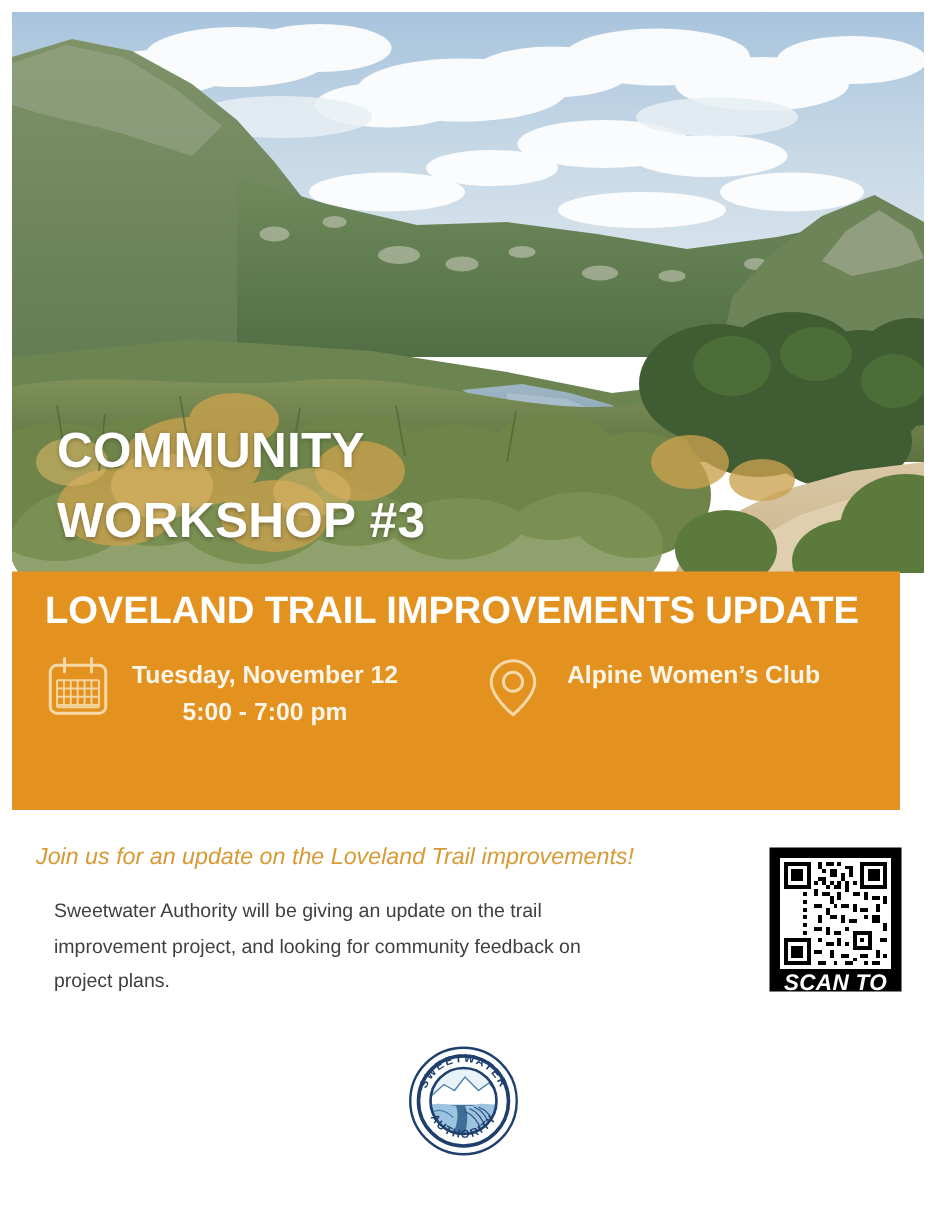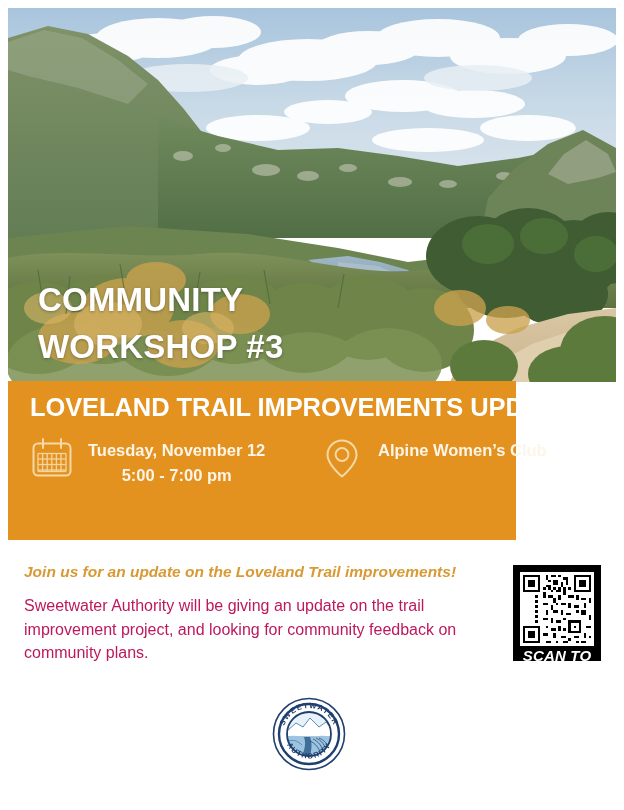--- a/index.html
+++ b/index.html
@@ -50,21 +50,21 @@
     letter-spacing: 0.2px;
     white-space: nowrap;
     text-shadow: 0 1px 3px rgba(0,0,0,0.30);
   }
 
   
   .band {
     position: absolute;
     left: 8px;
     top: 381px;
-    width: 508px;
+    width: 592px;
     height: 159px;
     background: #e3911f;
   }
   .band-title {
     position: absolute;
     left: 22px;
     top: 12px;
     color: #ffffff;
     font-size: 25.5px;
     font-weight: bold;
@@ -106,32 +106,32 @@
 
   
   .body-wrap {
     position: absolute;
     left: 24px;
     top: 561px;
     width: 470px;
   }
   .lede {
     color: #d79a35;
-    font-weight: bold;
+    font-weight: normal;
     font-style: italic;
     font-size: 15.5px;
     line-height: 22px;
     margin: 0 0 11px 0;
     white-space: nowrap;
   }
   .para {
-    color: #be185d;
-    font-size: 16px;
+    color: #404040;
+    font-size: 13px;
     line-height: 23.5px;
-    margin: 0;
+    margin: 12px;
   }
   .para span { display: block; }
 
   
   .qr {
     position: absolute;
     left: 513px;
     top: 565px;
     width: 88px;
     height: 96px;
@@ -374,21 +374,21 @@
       </div>
 
     </div>
   </div>
 
   <div class="body-wrap">
     <p class="lede">Join us for an update on the Loveland Trail improvements!</p>
     <p class="para">
       <span>Sweetwater Authority will be giving an update on the trail</span>
       <span>improvement project, and looking for community feedback on</span>
-      <span>community plans.</span>
+      <span>project plans.</span>
     </p>
   </div>
 
   <div class="qr">
     <div class="qr-img">
       <svg viewBox="0 0 29 29" shape-rendering="crispEdges">
         <rect width="29" height="29" fill="#ffffff"></rect>
         <g fill="#000000">
 
           <rect x="1" y="1" width="7" height="1"></rect>

